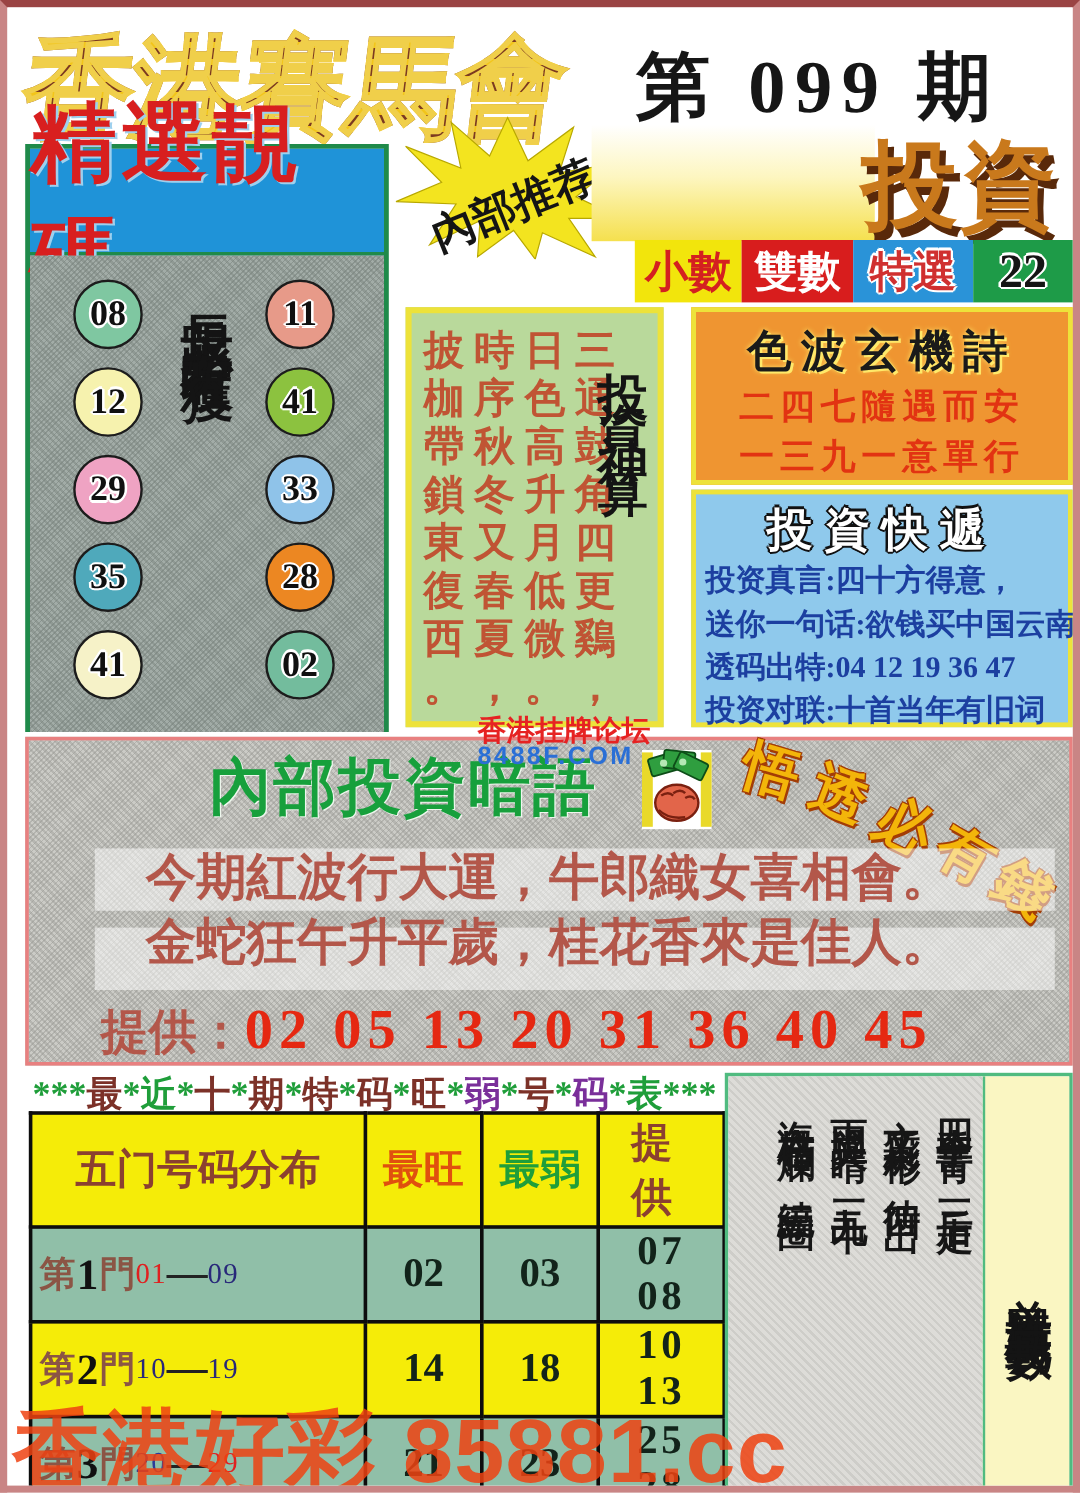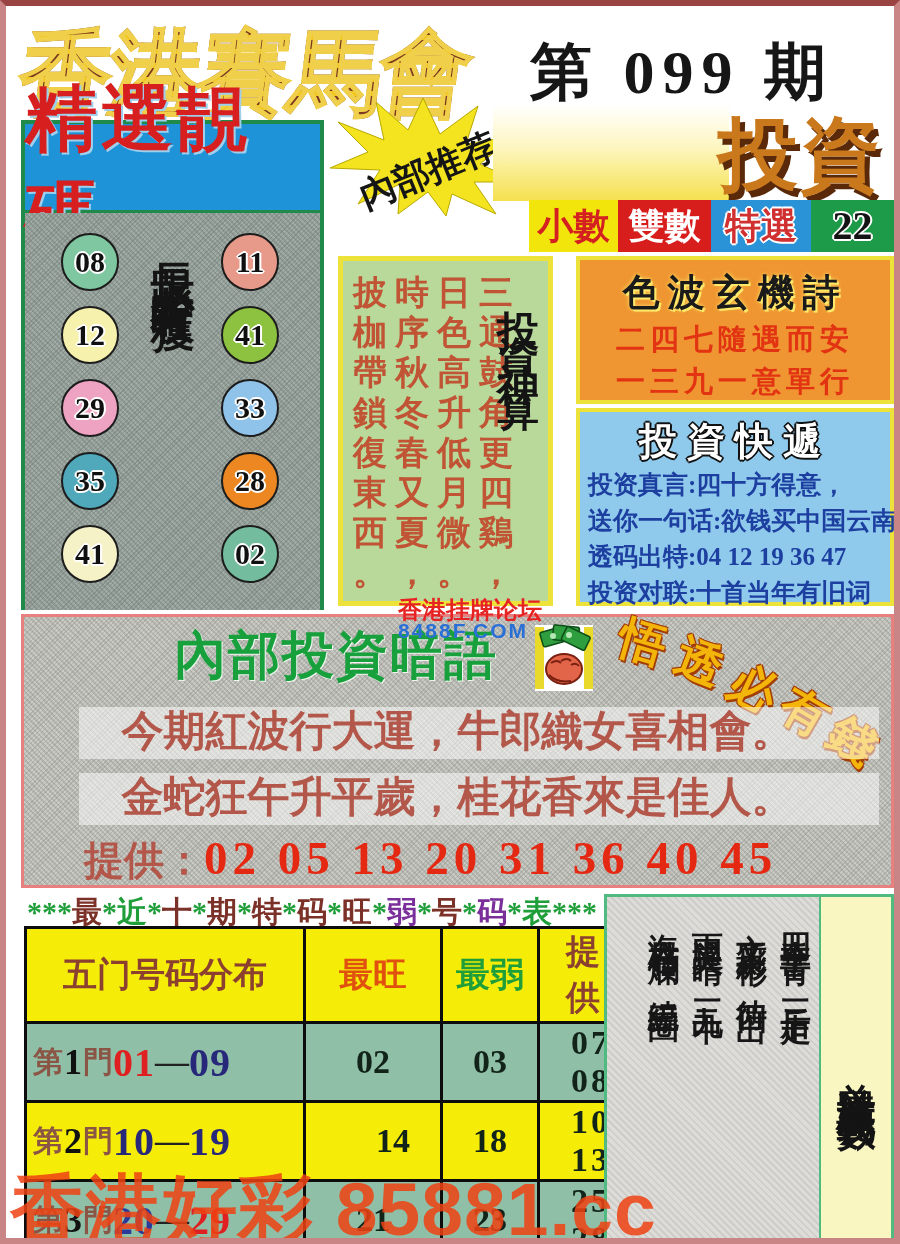--- a/index.html
+++ b/index.html
@@ -65,21 +65,21 @@
   #expressTitle{text-align:center;margin-top:4px;font-size:38px;font-weight:900;color:#ffffff;letter-spacing:10px;}
   .express-line{font-size:25px;font-weight:800;color:#1c3fa0;line-height:36px;padding:0 8px;white-space:nowrap;}
 
   
   #banner{left:15px;top:608px;width:873px;height:274px;border:3px solid #e88080;box-sizing:border-box;}
   #bannerTitle{position:absolute;left:150px;top:4px;font-size:52px;font-weight:900;color:#17a03c;letter-spacing:2px;
        text-shadow:1px 1px 0 #eef7ee;}
   .band{position:absolute;left:55px;width:800px;height:52px;background:rgba(255,255,255,.5);}
   #band1{top:90px;} #band2{top:156px;}
   .bline{position:absolute;left:0;width:100%;text-align:center;font-size:42px;font-weight:700;color:#b3574a;white-space:nowrap;}
-  #bline1{top:86px;} #bline2{top:152px;}
+  #bline1{top:86px;} #bline2{top:140px;}
   #bline3{position:absolute;left:60px;top:214px;font-size:40px;font-weight:700;color:#b3574a;white-space:nowrap;}
   #bline3 .nums{font-size:47px;font-weight:900;color:#e52812;letter-spacing:5px;}
   .gch{position:absolute;font-size:47px;font-weight:900;color:#f3b50a;
        text-shadow:2px 2px 0 #a33d06,-1px -1px 0 #a33d06,1px -1px 0 #a33d06,-1px 1px 0 #a33d06;}
   #g0{left:595px;top:-6px;transform:rotate(16deg);}
   #g1{left:652px;top:14px;transform:rotate(21deg);}
   #g2{left:706px;top:40px;transform:rotate(26deg);}
   #g3{left:757px;top:64px;transform:rotate(30deg);}
   #g4{left:805px;top:92px;transform:rotate(34deg);}
   #moneyIcon{position:absolute;left:505px;top:6px;width:70px;height:70px;}
@@ -91,21 +91,21 @@
   #caption{left:18px;top:886px;width:576px;text-align:center;font-size:30px;font-weight:900;white-space:nowrap;}
   #caption span{font-family:"Liberation Serif",serif;}
   #tbl{left:18px;top:920px;border-collapse:collapse;border:2px solid #0d0d0d;}
   #tbl td{border:3px solid #0d0d0d;text-align:center;padding:0;}
   #tbl .hd{height:56px;background:#f5ec08;font-size:34px;font-weight:900;}
   #tbl .c0{width:276px;} #tbl .c1{width:94px;} #tbl .c2{width:94px;} #tbl .c3{width:102px;}
   #tbl .bd{height:48px;font-size:34px;font-weight:900;color:#12231a;}
   .door{display:flex;align-items:center;justify-content:flex-start;padding-left:6px;white-space:nowrap;}
   .door .pre{font-size:30px;color:#8b5545;font-weight:900;}
   .door .num{font-size:36px;color:#111;font-weight:900;padding:0 1px;}
-  .door .rng{font-size:40px;font-weight:700;letter-spacing:1px;}
+  .door .rng{font-size:24px;font-weight:400;letter-spacing:1px;}
   .door .dash{color:#222;font-size:34px;font-weight:900;}
   .provide{letter-spacing:3px;word-spacing:12px;}
   #colHd3{letter-spacing:16px;}
 
   
   #fortune{left:598px;top:888px;width:290px;height:350px;border:3px solid #50bb80;box-sizing:border-box;display:flex;}
   #fortuneBody{flex:1;background:#dddcd8;background-image:repeating-linear-gradient(45deg,rgba(160,160,155,.25) 0 2px,rgba(0,0,0,0) 2px 5px);
       writing-mode:vertical-rl;text-orientation:upright;padding:12px 8px;box-sizing:border-box;}
   #fortuneBody div{font-size:31px;font-weight:700;color:#161616;letter-spacing:7px;margin-left:13px;line-height:1.0;}
   #fortuneTitle{width:70px;background:#faf6c2;border-left:2px solid #50bb80;display:flex;align-items:center;justify-content:center;
@@ -154,22 +154,22 @@
       <div id="slogan" class="abs">長跟必中有收獲</div>
     </div>
   </div>
 
   <div id="mystic" class="abs">
     <div id="mysticRows">
       <div class="poem-line">披時日三</div>
       <div class="poem-line">枷序色通</div>
       <div class="poem-line">帶秋高鼓</div>
       <div class="poem-line">鎖冬升角</div>
+      <div class="poem-line">東又月四</div>
       <div class="poem-line">復春低更</div>
-      <div class="poem-line">東又月四</div>
       <div class="poem-line">西夏微鷄</div>
       <div class="poem-line">。，。，</div>
     </div>
     <div id="mysticSide">投資神算</div>
   </div>
 
   <div id="cpoem" class="abs">
     <div id="cpoemTitle">色波玄機詩</div>
     <div class="cpoem-line">二四七隨遇而安</div>
     <div class="cpoem-line">一三九一意單行</div>
@@ -248,21 +248,21 @@
       <td class="bd c0" style="background: rgb(245, 236, 8);">
             <div class="door">
         <span class="pre">第</span>
               <span class="num">2</span>
               <span class="pre">門</span>
               <span class="rng" style="color: rgb(40, 40, 122);">10</span>
               <span class="dash">—</span>
               <span class="rng" style="color: rgb(40, 40, 122);">19</span>
             </div>
           </td>
-      <td class="bd c1" style="background: rgb(245, 236, 8); padding-left: 40px;">14</td>
+      <td class="bd c1" style="background: rgb(245, 236, 8);">14</td>
       <td class="bd c2" style="background: rgb(245, 236, 8);">18</td>
       <td class="bd c3 provide" style="background: rgb(245, 236, 8);">10 13</td>
     </tr>
     <tr>
       <td class="bd c0" style="background: rgb(144, 191, 168);">
             <div class="door">
         <span class="pre">第</span>
               <span class="num">3</span>
               <span class="pre">門</span>
               <span class="rng" style="color: rgb(42, 58, 154);">20</span>

